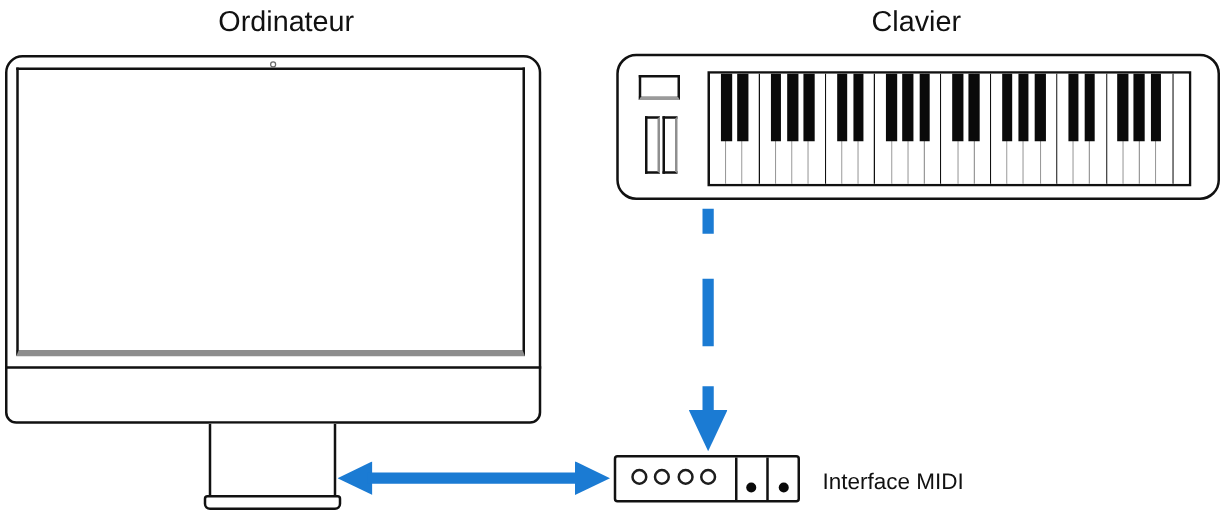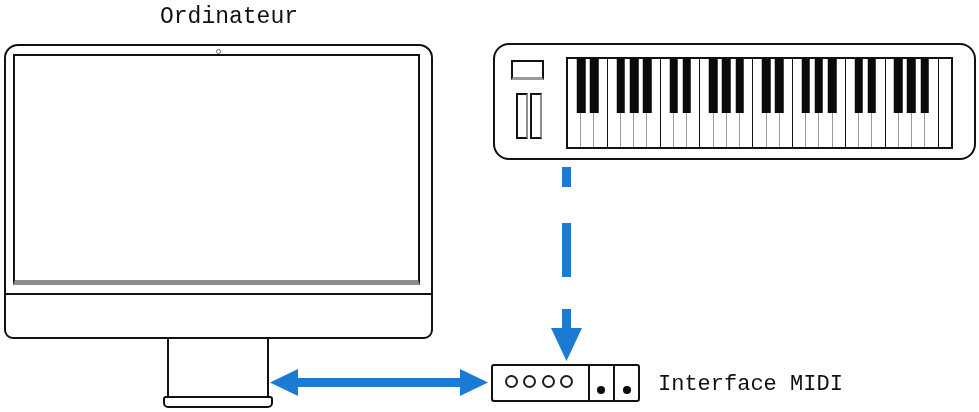--- a/index.html
+++ b/index.html
@@ -1,40 +1,40 @@
 <!DOCTYPE html>
 <html style="--accent: #1b7bd3; --ink: #111111; --gray: #8d8d8d; --key-sep: #9a9a9a;"><head>
 <meta charset="utf-8">
 <style>
   html, body { margin: 0; padding: 0; background: #ffffff; }
   .canvas {
     position: relative;
     width: 979px;
     height: 412px;
     background: #ffffff;
-    font-family: Liberation Mono, monospace;
+    font-family: Liberation Sans, sans-serif;
     color: var(--ink, #111);
     overflow: hidden;
   }
   .abs { position: absolute; box-sizing: border-box; }
 
   
   .diagram-label {
     position: absolute;
     font-size: 23px;
     line-height: 28px;
     color: var(--ink, #111);
     white-space: nowrap;
   }
   .centered { transform: translateX(-50%); }
   .label-computer { left: 229px; top: 3px; }
   .label-keyboard { left: 733px; top: 3px; }
   .label-out   { left: 442px; top: 186px; }
   .label-in    { left: 456px; top: 281px; }
-  .label-midi  { left: 658px; top: 371px; font-size: 22px; }
+  .label-midi  { left: 658px; top: 371px; font-size: 18px; }
 
   
   .imac-body {
     left: 4px; top: 44px; width: 429px; height: 295px;
     border: 2px solid var(--ink, #111);
     border-radius: 14px 14px 9px 9px;
     background: #fff;
   }
   .imac-camera {
     left: 210px; top: 3px; width: 5px; height: 5px;
@@ -161,20 +161,21 @@
     border-radius: 50%;
     background: #0a0a0a;
   }
 </style>
 </head>
 <body>
 
 <div class="canvas">
 
   <div class="diagram-label centered label-computer">Ordinateur</div>
+  <div class="diagram-label centered label-keyboard">Clavier</div>
 
   <div class="abs imac-body">
     <div class="imac-camera"></div>
     <div class="imac-screen"></div>
   </div>
   <div class="abs imac-chin-line"></div>
   <div class="abs imac-stand-neck"></div>
   <div class="abs imac-stand-base"></div>
 
   <div class="abs kbd-body">

